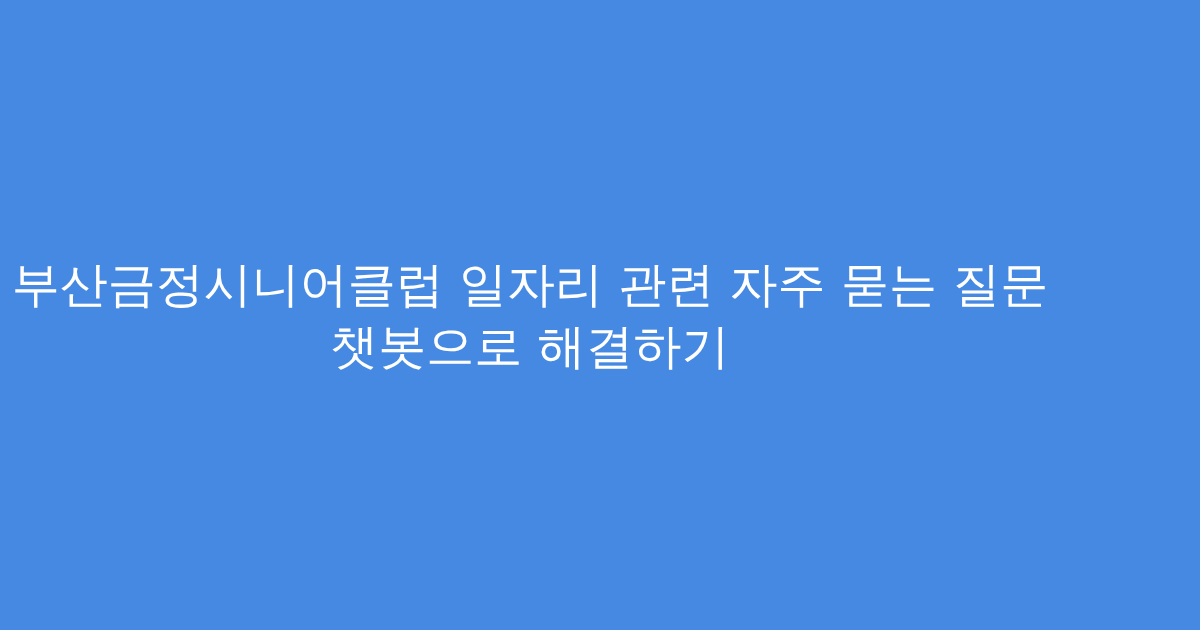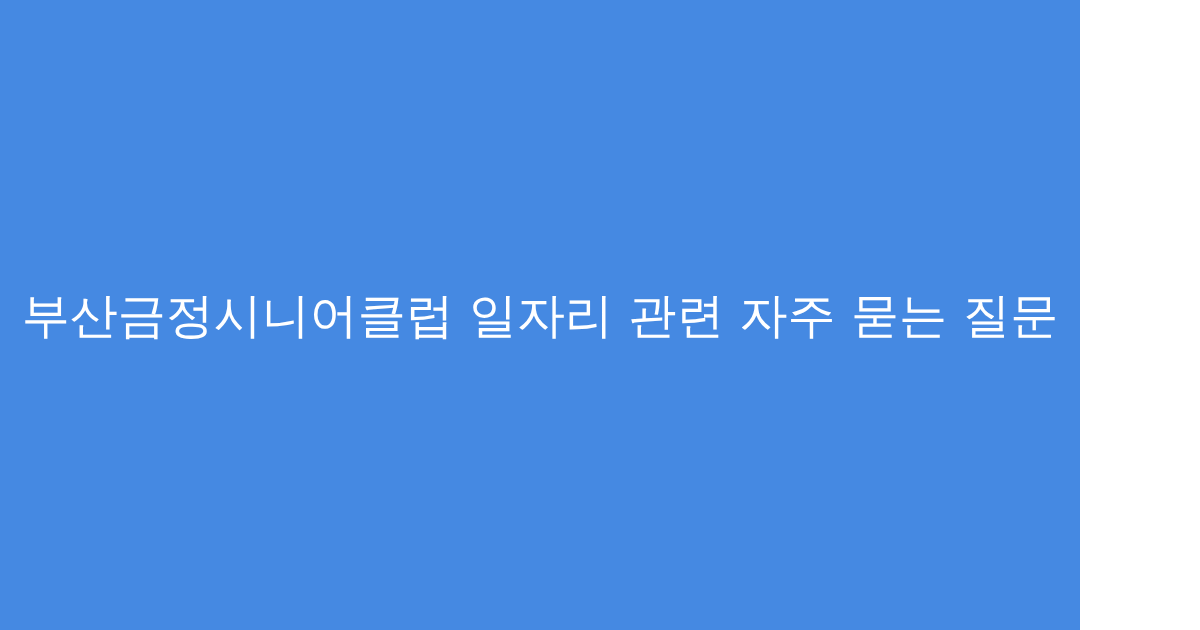--- a/index.html
+++ b/index.html
@@ -11,26 +11,25 @@
   body {
     width: 1200px;
     height: 630px;
     overflow: hidden;
     font-family: "DejaVu Sans", "Liberation Sans", sans-serif;
   }
 
   #og-card {
     position: relative;
     box-sizing: border-box;
-    width: 1080px;
+    width: 1200px;
     height: 630px;
     background-color: #4589e2;
     display: flex;
     align-items: center;
-    justify-content: center;
   }
 
   #headline {
     width: 1060px;
     margin: 0;
     padding: 0;
     text-align: center;
     color: #ffffff;
     font-family: "DejaVu Sans", "Liberation Sans", sans-serif;
     font-size: 48px;
@@ -45,15 +44,16 @@
     display: block;
   }
 </style>
 </head>
 <body>
 
 <div id="og-card" style="background-color: rgb(69, 137, 226);">
 
   <h1 id="headline" style="color: rgb(255, 255, 255);">
     <span class="headline-line">부산금정시니어클럽 일자리 관련 자주 묻는 질문</span>
+    <span class="headline-line">챗봇으로 해결하기</span>
   </h1>
 
 </div>
 
 </body></html>

